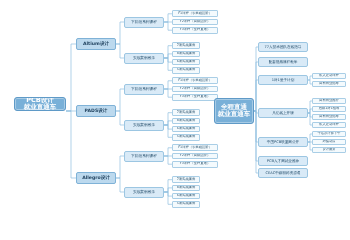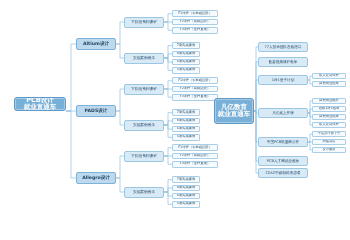--- a/index.html
+++ b/index.html
@@ -159,21 +159,21 @@
     <div class="node n-l3" style="left: 124px; top: 150.5px; width: 40px; height: 11px;">下阶段系列课程</div>
     <div class="node n-l4" style="left: 172px; top: 144.4px; width: 46px; height: 6.8px;">F1课程（零基础进阶）</div>
     <div class="node n-l4" style="left: 172px; top: 152.6px; width: 46px; height: 6.8px;">F2课程（高级进阶）</div>
     <div class="node n-l4" style="left: 172px; top: 160.8px; width: 46px; height: 6.8px;">F3课程（全程直通）</div>
     <div class="node n-l3" style="left: 124px; top: 186.5px; width: 40px; height: 11px;">实战案例教学</div>
     <div class="node n-l4" style="left: 172px; top: 176.3px; width: 28px; height: 6.8px;">7项实战案例</div>
     <div class="node n-l4" style="left: 172px; top: 184.5px; width: 28px; height: 6.8px;">8项实战案例</div>
     <div class="node n-l4" style="left: 172px; top: 192.7px; width: 28px; height: 6.8px;">6项实战案例</div>
     <div class="node n-l4" style="left: 172px; top: 200.9px; width: 28px; height: 6.8px;">5项实战案例</div>
     <div class="node n-root" style="left: 214px; top: 98px; width: 40px; height: 26px;">
-      <span>凡亿教育</span>
+      <span>全程直通</span>
       <span>就业直通车</span>
     </div>
     <div class="node n-r1" style="left: 258px; top: 42.4px; width: 50px; height: 9.2px;">77人技术团队在线指导</div>
     <div class="node n-r1" style="left: 258px; top: 57.4px; width: 50px; height: 9.2px;">配套视频课程教学</div>
     <div class="node n-r1" style="left: 258px; top: 75.4px; width: 50px; height: 9.2px;">1对1量子计划</div>
     <div class="node n-r2" style="left: 312px; top: 72.7px; width: 34px; height: 6.6px;">私人定制课程</div>
     <div class="node n-r2" style="left: 312px; top: 80.7px; width: 34px; height: 6.6px;">高薪就业指导</div>
     <div class="node n-r1" style="left: 258px; top: 108.4px; width: 50px; height: 9.2px;">凡亿线上开课</div>
     <div class="node n-r2" style="left: 312px; top: 97.7px; width: 34px; height: 6.6px;">高薪就业推荐</div>
     <div class="node n-r2" style="left: 312px; top: 105.7px; width: 34px; height: 6.6px;">总部1对1指导</div>

